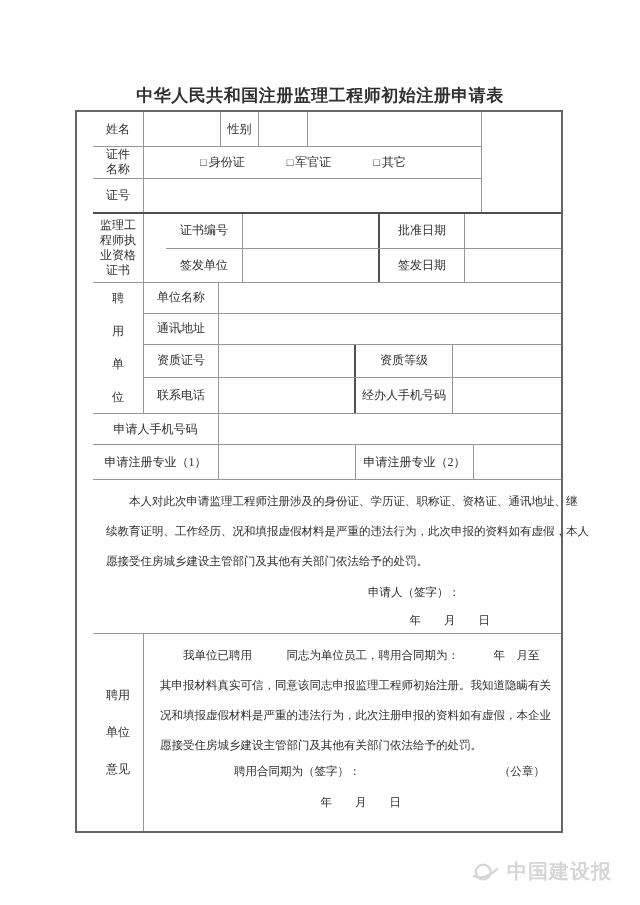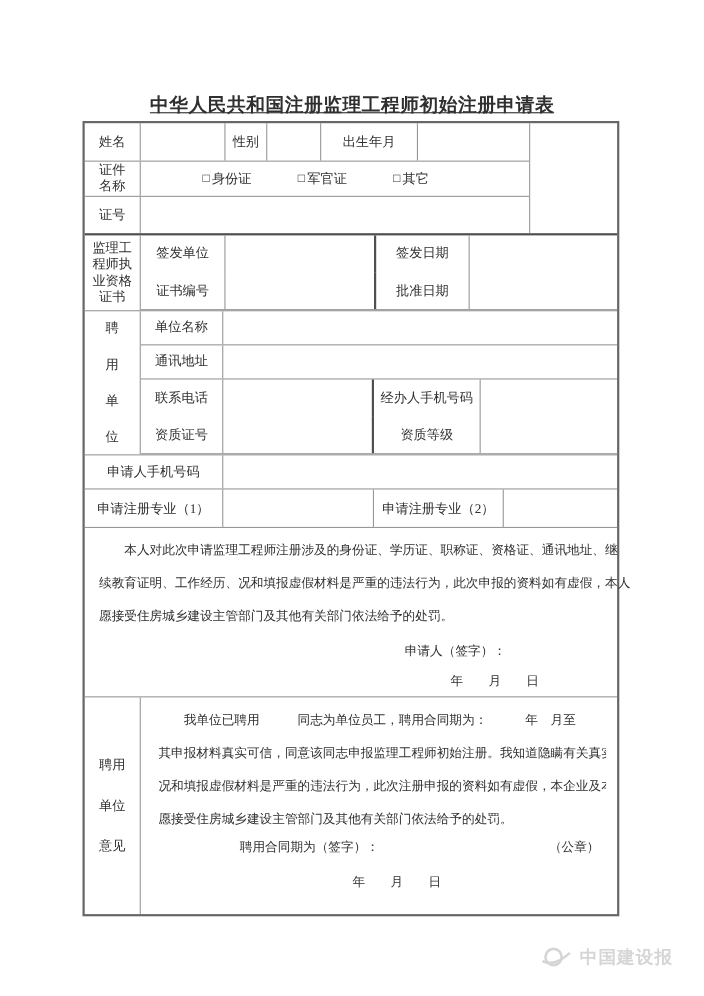--- a/index.html
+++ b/index.html
@@ -12,26 +12,26 @@
   body{
     width:640px;height:905px;background:#ffffff;
     font-family:"Liberation Serif","DejaVu Serif",serif;
     color:var(--text);
     position:relative;overflow:hidden;
   }
   .page{position:absolute;inset:0;}
   .title{
     position:absolute;top:84px;left:0;width:100%;
     text-align:center;font-size:17px;font-weight:bold;
-    letter-spacing:.5px;margin:0;text-decoration:underline;
+    letter-spacing:.5px;margin:0;
   }
   .form-table{
     position:absolute;left:75px;top:110px;width:488px;height:723px;
     border:2px solid #666;box-sizing:border-box;
-    font-size:12px;line-height:1.25;
+    font-size:12px;line-height:1.25;padding-left:16px;
   }
   .sec{box-sizing:border-box;border-bottom:1px solid var(--border);}
   .sec.dark-bb{border-bottom:2px solid var(--border-dark);}
   .sec.last{border-bottom:none;}
   .hflex{display:flex;}
   .row{display:flex;box-sizing:border-box;border-bottom:1px solid var(--border);}
   .row.nb{border-bottom:none;}
   .c{
     box-sizing:border-box;border-right:1px solid var(--border);
     display:flex;align-items:center;justify-content:center;
@@ -44,21 +44,21 @@
   .w77{width:77px}.w85{width:85px}.w88{width:88px}.w97{width:97px}
   .w118{width:118px}.w126{width:126px}.w137{width:137px}.fx{flex:1;min-width:0;}
   
   .h31{height:31px}.h32{height:32px}.h34{height:34px}.h35{height:35px}.h36{height:36px}
   .sec1{height:102px;}
   .sec1-left{flex:1;display:flex;flex-direction:column;}
   .photo-cell{width:80px;box-sizing:border-box;border-left:1px solid var(--border);}
   .chk-cell{justify-content:flex-start;padding-left:56px;gap:42px;white-space:nowrap;}
   .chk{display:flex;align-items:center;}
   .chk .box{font-size:11px;margin-right:2px;}
-  .sec2{height:69px;}
+  .sec2{height:69px;gap:22px;}
   .sec3{height:131px;}
   .seclabel{
     width:51px;box-sizing:border-box;border-right:1px solid var(--border);
     display:flex;align-items:center;justify-content:center;text-align:center;
     white-space:pre-line;
   }
   .seclabel.lh15{line-height:15px;}
   .seclabel.lh33{line-height:33px;}
   .seclabel.lh37{line-height:37px;}
   .secrows{flex:1;display:flex;flex-direction:column;min-width:0;}
@@ -68,41 +68,40 @@
   .decl-sign{line-height:28px;margin-top:2px;text-align:right;padding-right:88px;}
   .decl-date{line-height:28px;text-align:right;padding-right:58px;}
   .opinion{height:197px;}
   .op-body{flex:1;min-width:0;padding:6px 10px 0 16px;font-size:11.5px;box-sizing:border-box;}
   .op-line{line-height:30px;white-space:nowrap;overflow:hidden;}
   .op-sign{display:flex;justify-content:space-between;align-items:center;
     line-height:18px;margin-top:2px;padding-left:74px;padding-right:6px;}
   .op-date{line-height:28px;margin-top:8px;text-align:right;padding-right:150px;}
   .watermark{
     position:absolute;right:28px;top:858px;display:flex;align-items:center;gap:6px;
-    color:var(--watermark);font-size:16px;font-weight:bold;letter-spacing:1px;
+    color:var(--watermark);font-size:20px;font-weight:bold;letter-spacing:1px;
   }
   .wm-logo{display:block;}
 </style>
 </head>
 <body>
 
 <div class="page">
 
   <h1 class="title">中华人民共和国注册监理工程师初始注册申请表</h1>
 
   <div class="form-table">
 
     <div class="sec sec1 hflex dark-bb">
       <div class="sec1-left">
         <div class="row h36">
           <div class="c w51">姓名</div>
           <div class="c w77"></div>
           <div class="c w38">性别</div>
           <div class="c w49"></div>
-          <div class="c w88">出生年月</div>
           <div class="c fx endc"></div>
         </div>
         <div class="row h32">
           <div class="c w51">证件
 名称</div>
           <div class="c fx endc chk-cell">
             <span class="chk">
                 <span class="box">□</span>
                 <span>身份证</span>
               </span>
@@ -123,59 +122,59 @@
       </div>
       <div class="photo-cell"></div>
     </div>
 
     <div class="sec sec2 hflex">
       <div class="seclabel lh15">监理工
 程师执
 业资格
 证书</div>
       <div class="secrows">
+        <div class="row h35">
+          <div class="c w77">证书编号</div>
+          <div class="c w137 dark-br"></div>
+          <div class="c w85">批准日期</div>
+          <div class="c fx endc"></div>
+        </div>
         <div class="row h34 nb">
           <div class="c w77">签发单位</div>
           <div class="c w137 dark-br"></div>
           <div class="c w85">签发日期</div>
-          <div class="c fx endc"></div>
-        </div>
-        <div class="row h35">
-          <div class="c w77">证书编号</div>
-          <div class="c w137 dark-br"></div>
-          <div class="c w85">批准日期</div>
           <div class="c fx endc"></div>
         </div>
       </div>
     </div>
 
     <div class="sec sec3 hflex">
       <div class="seclabel lh33">聘
 用
 单
 位</div>
       <div class="secrows">
         <div class="row h31">
           <div class="c w75">单位名称</div>
           <div class="c fx endc"></div>
         </div>
         <div class="row h31">
           <div class="c w75">通讯地址</div>
           <div class="c fx endc"></div>
         </div>
+        <div class="row h34">
+          <div class="c w75">资质证号</div>
+          <div class="c w137 dark-br"></div>
+          <div class="c w97">资质等级</div>
+          <div class="c fx endc"></div>
+        </div>
         <div class="row h35 nb">
           <div class="c w75">联系电话</div>
           <div class="c w137 dark-br"></div>
           <div class="c w97">经办人手机号码</div>
-          <div class="c fx endc"></div>
-        </div>
-        <div class="row h34">
-          <div class="c w75">资质证号</div>
-          <div class="c w137 dark-br"></div>
-          <div class="c w97">资质等级</div>
           <div class="c fx endc"></div>
         </div>
       </div>
     </div>
 
     <div class="sec row h31">
       <div class="c w126">申请人手机号码</div>
       <div class="c fx endc"></div>
     </div>
 

